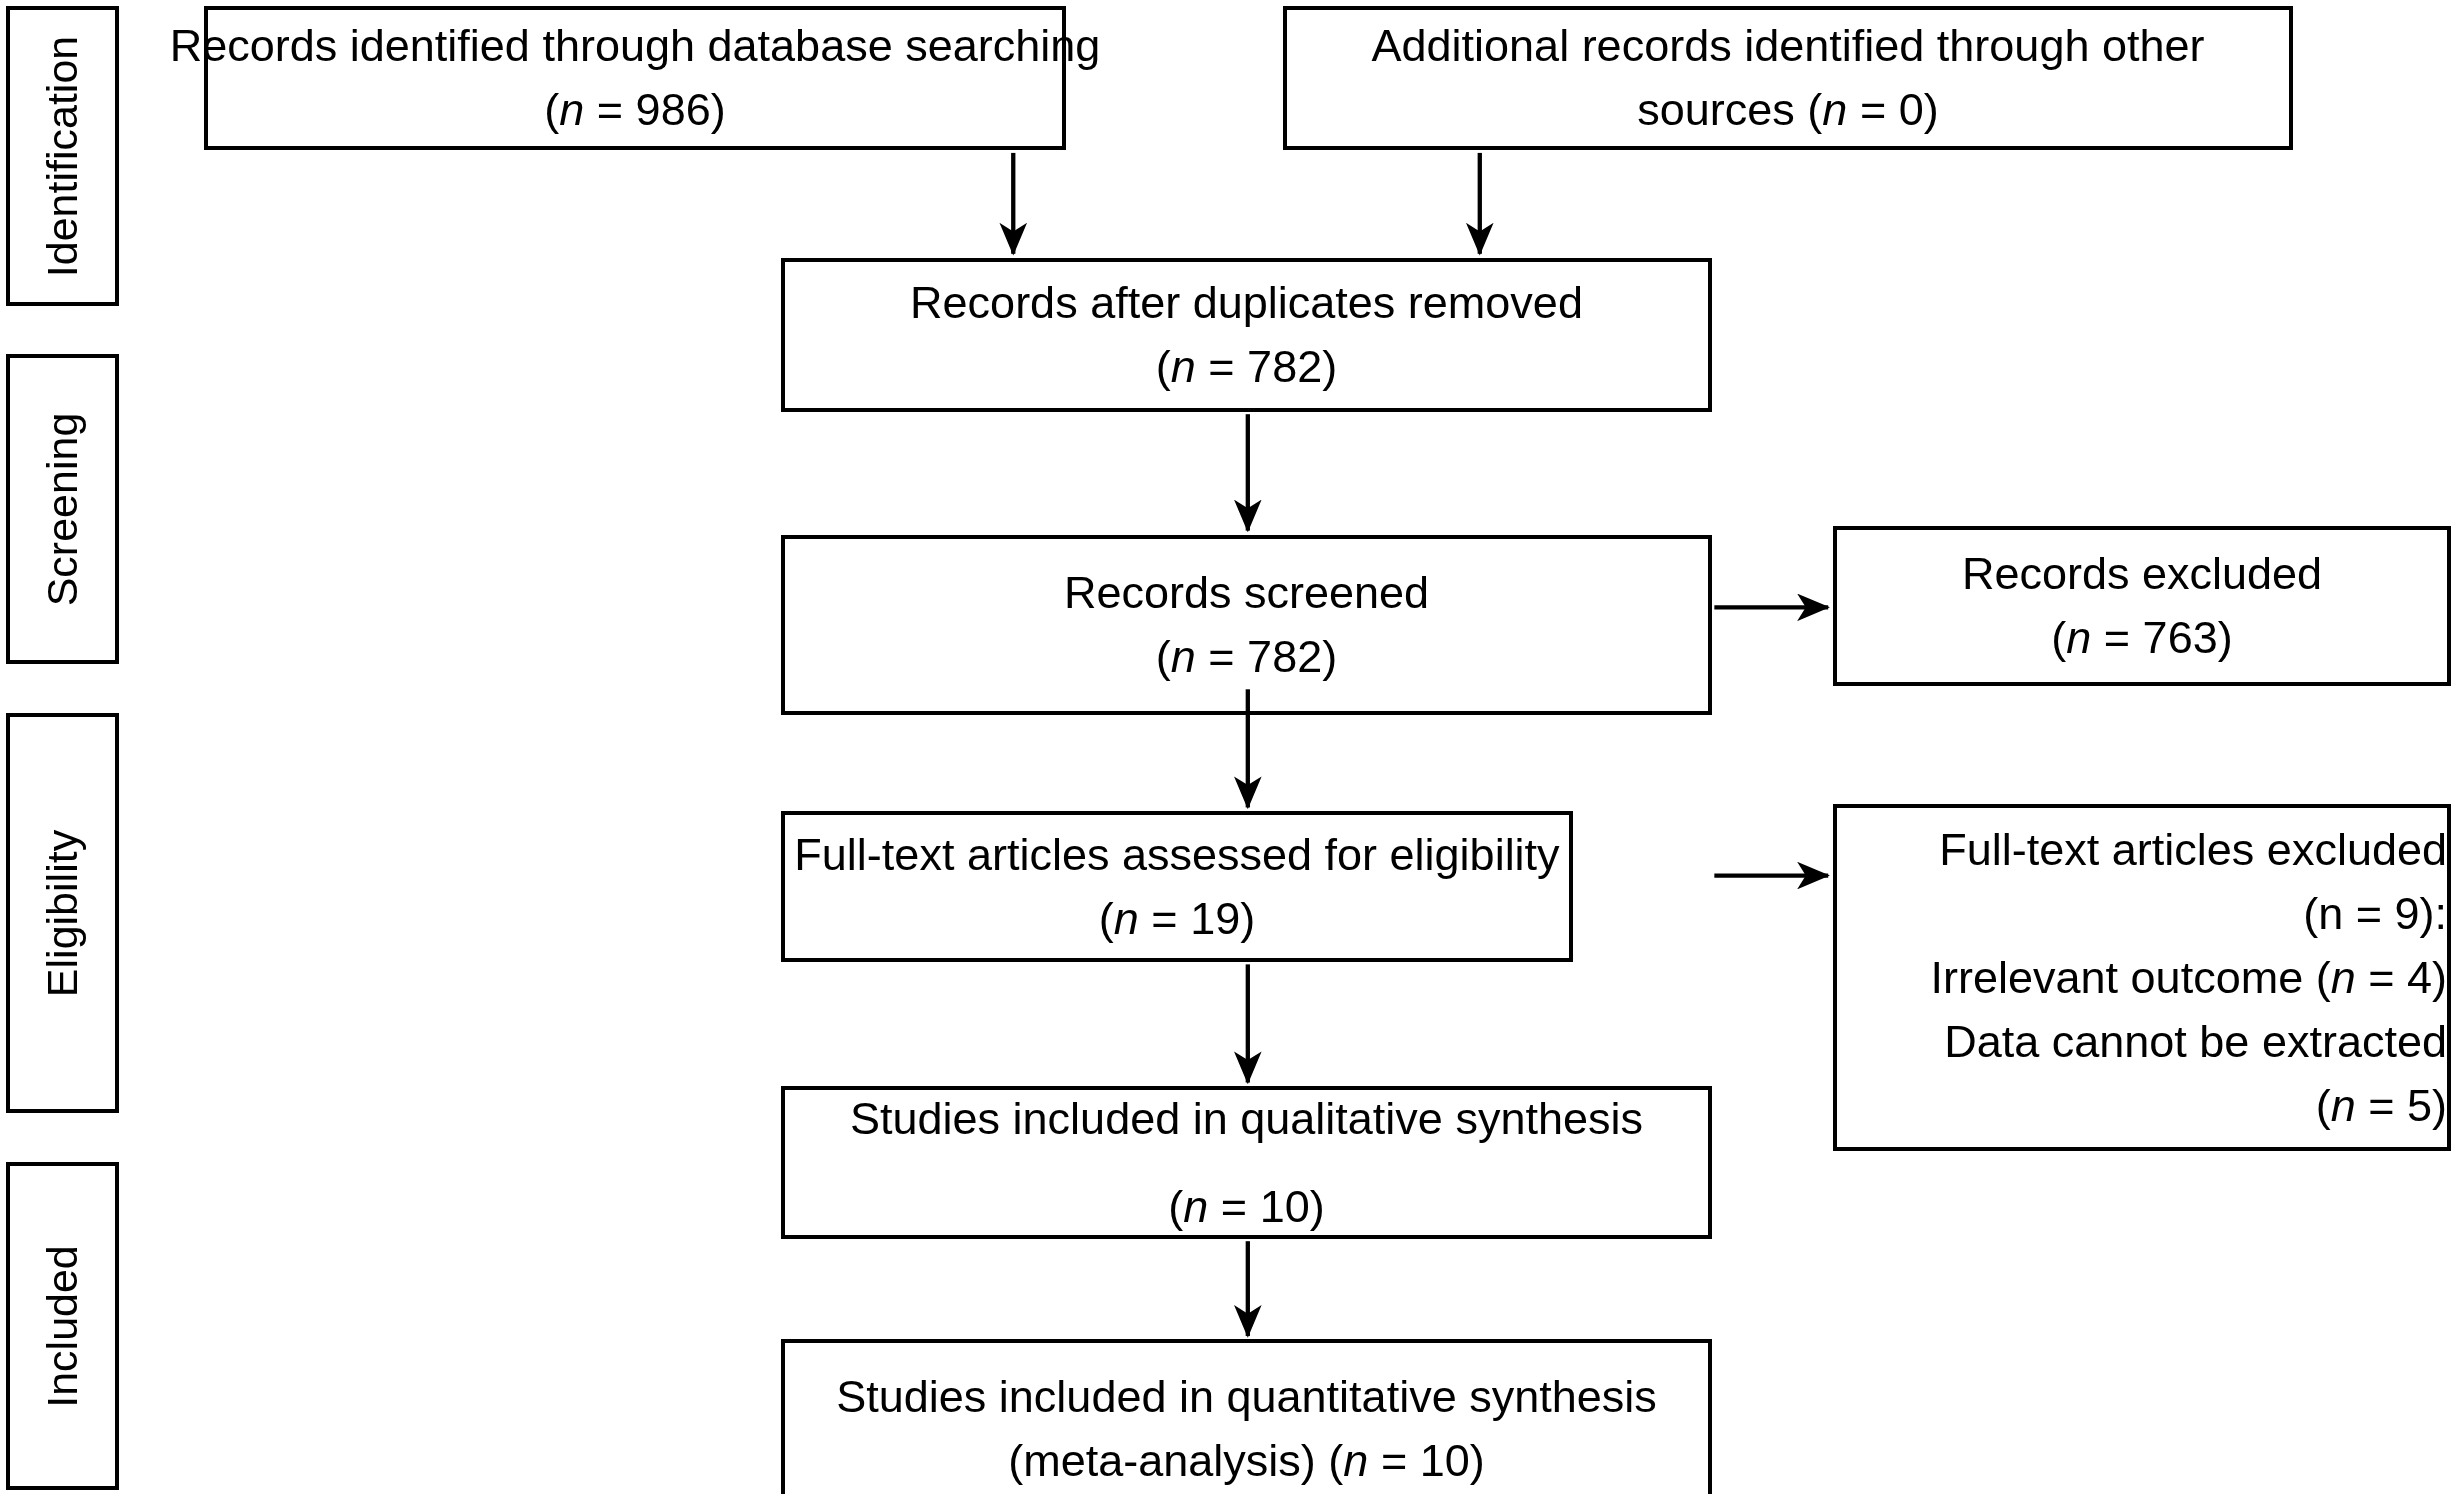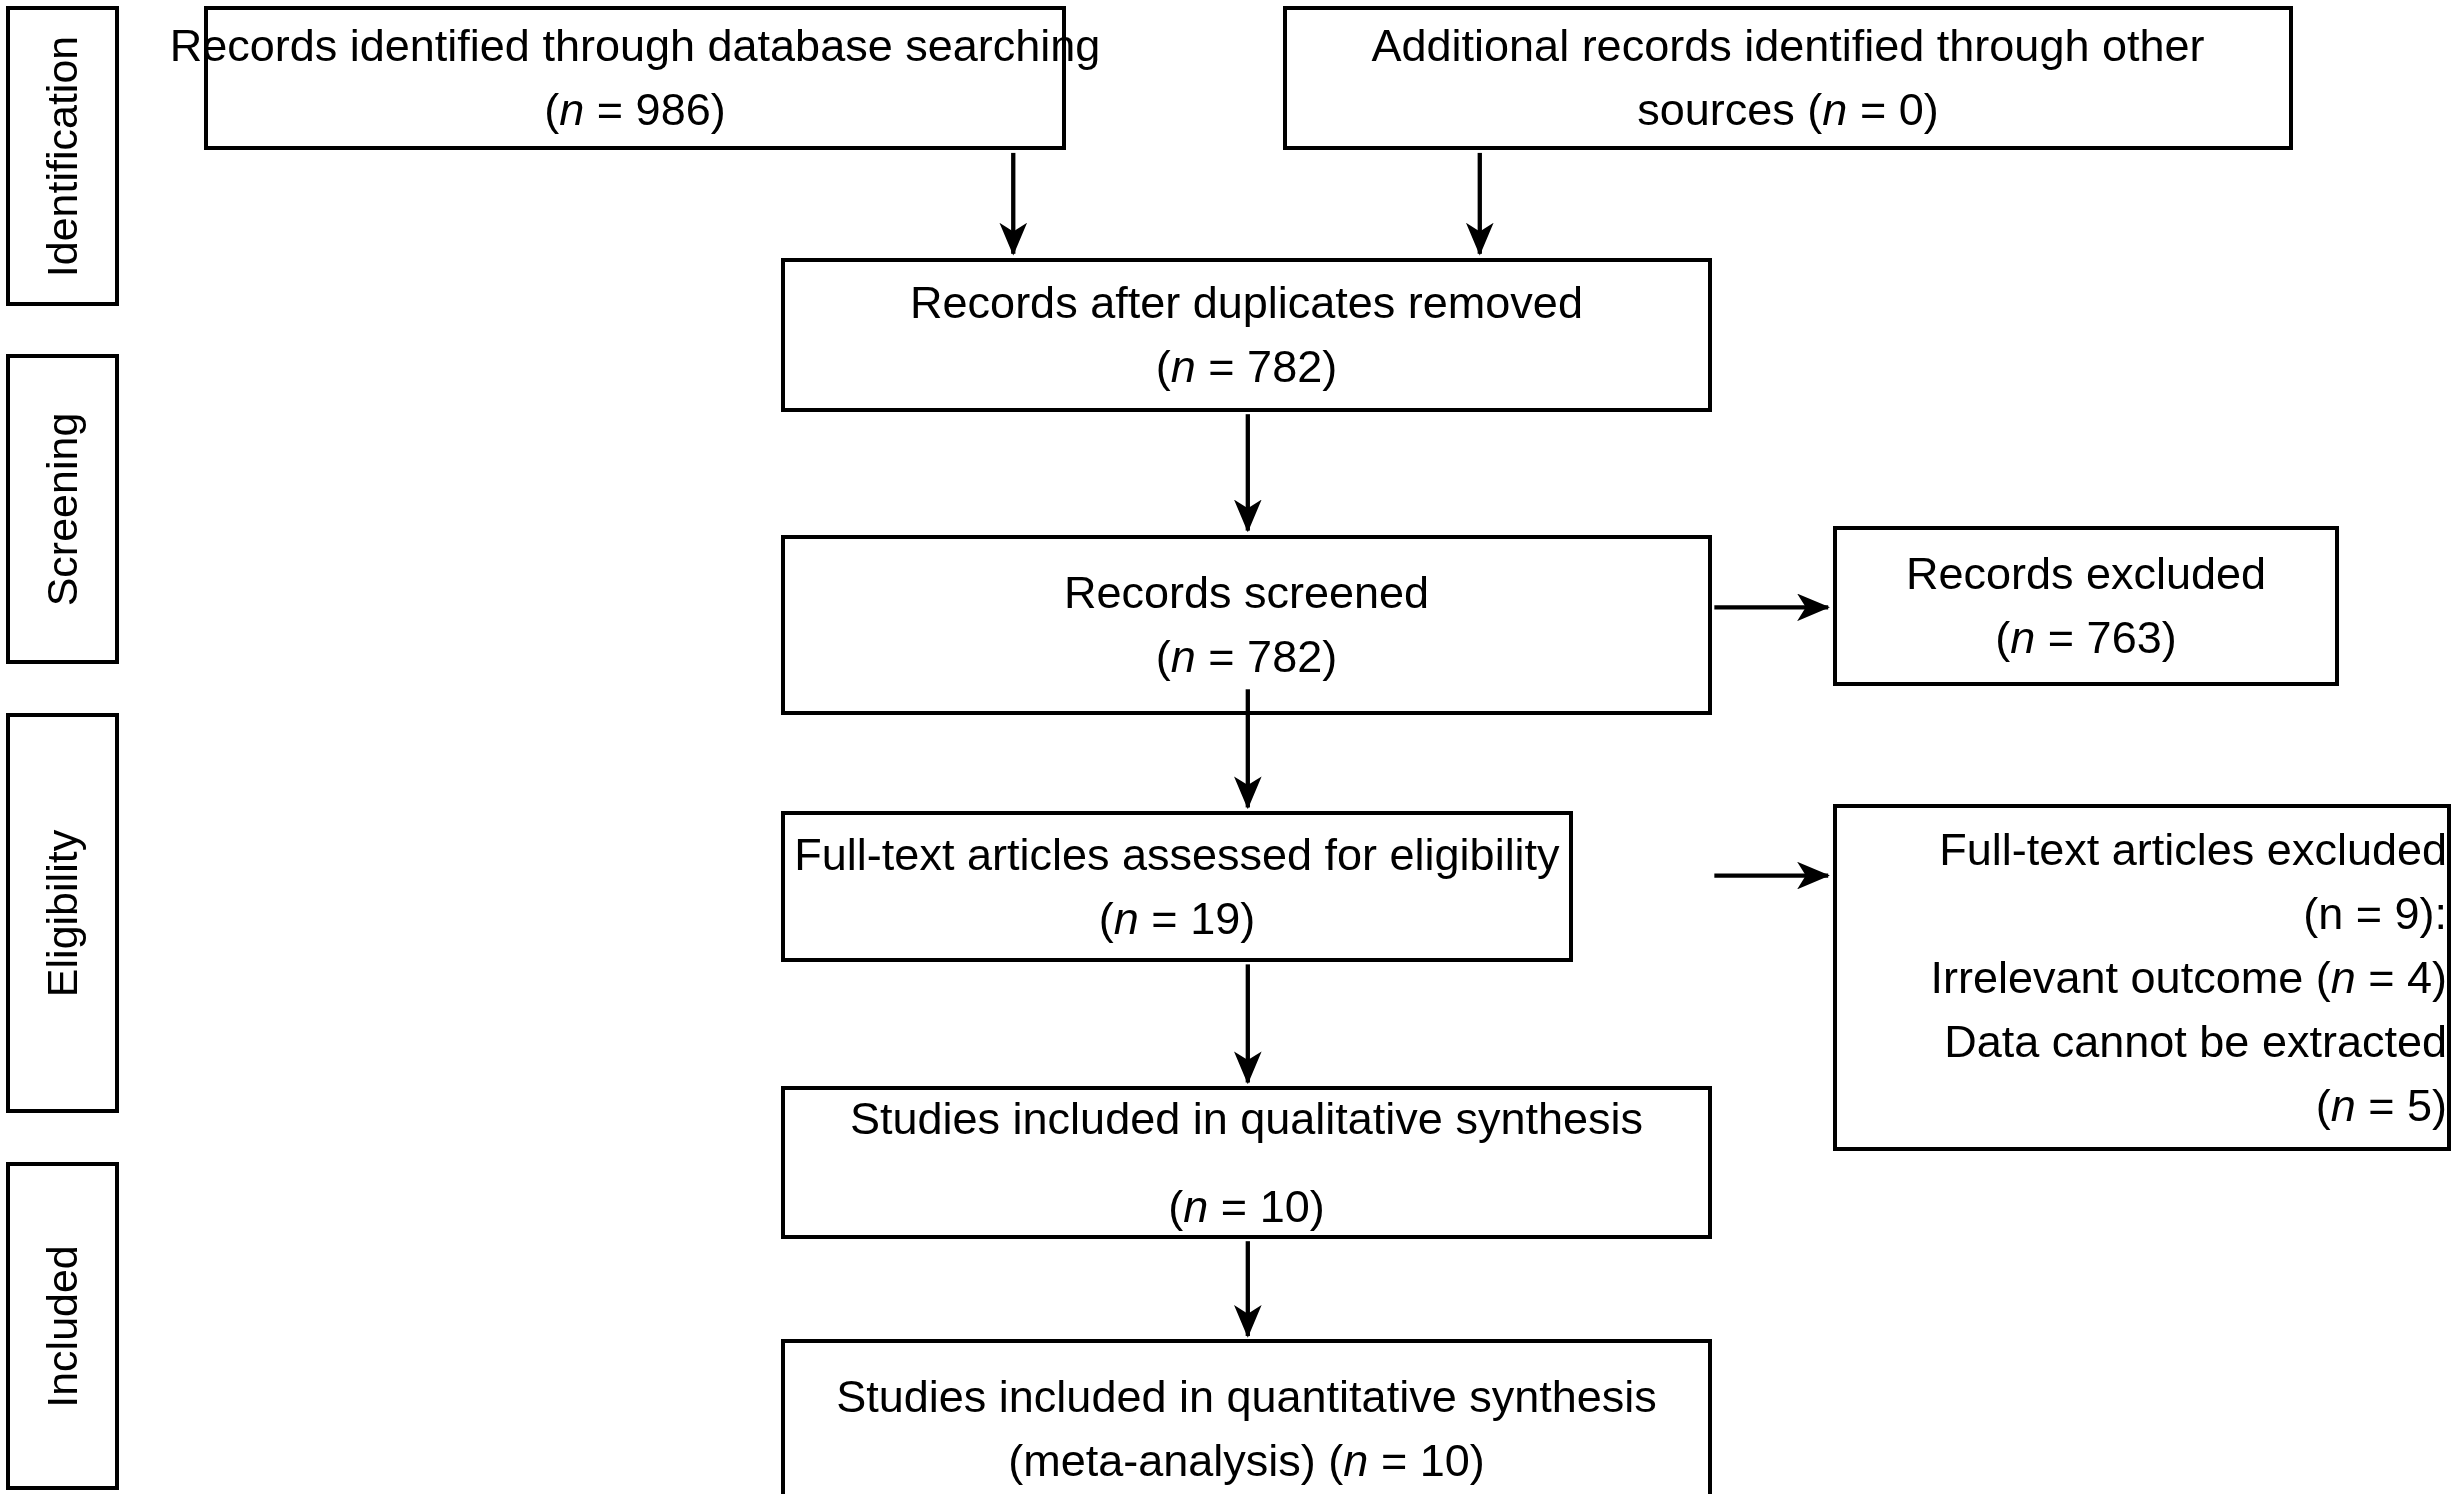--- a/index.html
+++ b/index.html
@@ -81,21 +81,21 @@
   <div class="box" style="left:781px; top:258px; width:931px; height:154px;">
       <div class="line"><span>Records after duplicates removed</span></div>
       <div class="line"><span>(</span><i>n</i><span> = 782)</span></div>
     </div>
 
   <div class="box" style="left:781px; top:535px; width:931px; height:180px;">
       <div class="line"><span>Records screened</span></div>
       <div class="line"><span>(</span><i>n</i><span> = 782)</span></div>
     </div>
 
-  <div class="box" style="left:1833px; top:526px; width:506px; height:160px;">
+  <div class="box" style="left:1833px; top:526px; width:618px; height:160px;">
       <div class="line"><span>Records excluded</span></div>
       <div class="line"><span>(</span><i>n</i><span> = 763)</span></div>
     </div>
 
   <div class="box" style="left:781px; top:811px; width:792px; height:151px;">
       <div class="line"><span>Full-text articles assessed for eligibility</span></div>
       <div class="line"><span>(</span><i>n</i><span> = 19)</span></div>
     </div>
 
   <div class="box" style="left:1833px; top:804px; width:618px; height:347px;align-items:flex-end;">

